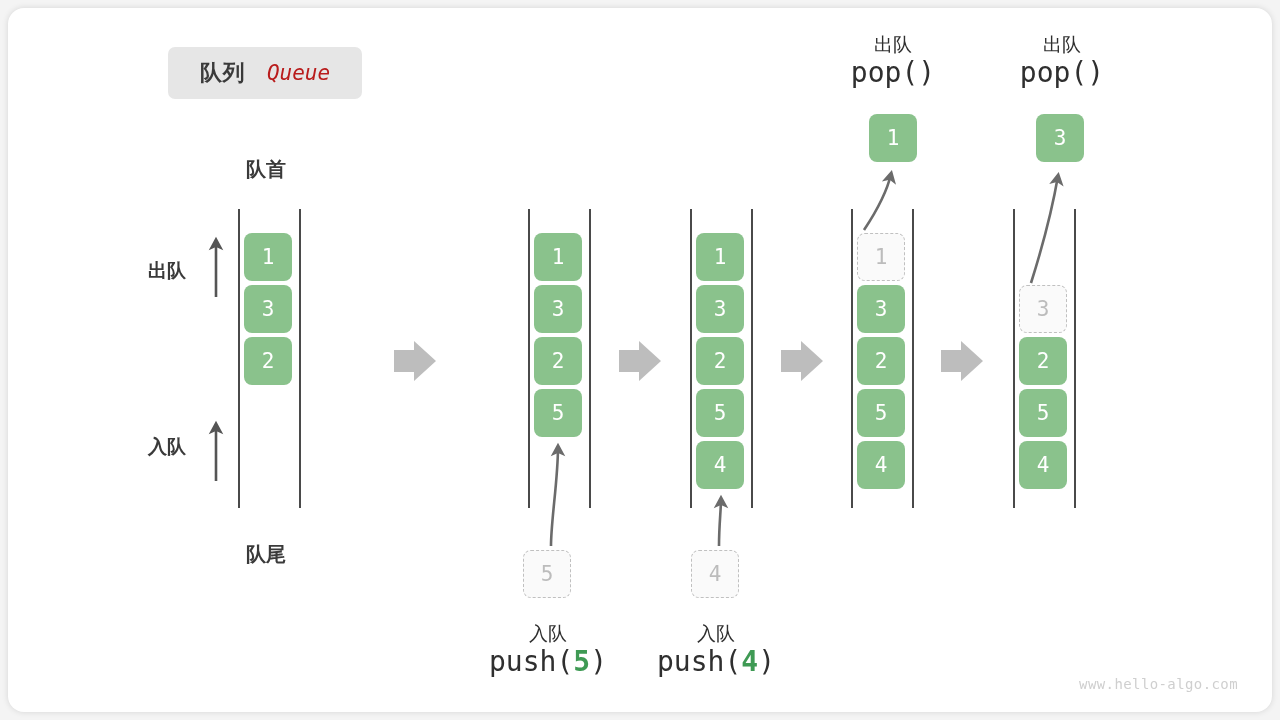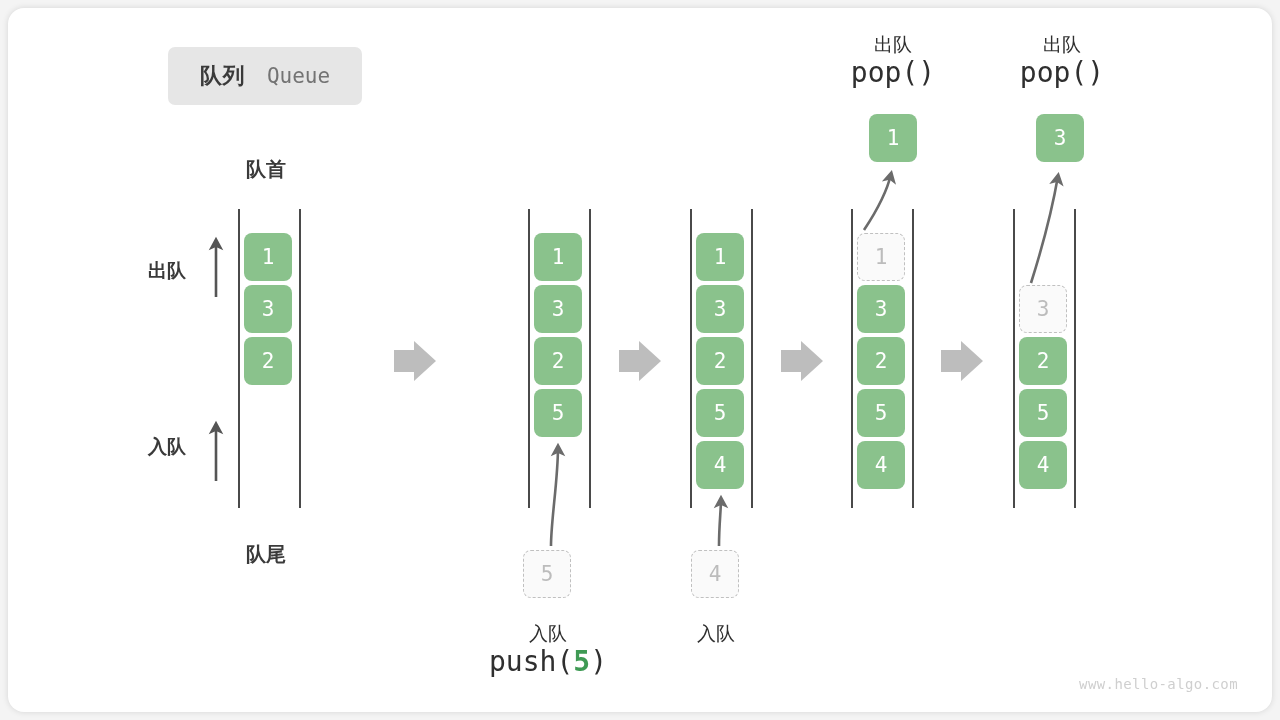--- a/index.html
+++ b/index.html
@@ -32,38 +32,39 @@
     border-radius: 16px;
     box-shadow: 0 0 6px rgba(0,0,0,0.13);
   }
 
   
   .title-badge {
     position: absolute;
     left: 168px;
     top: 47px;
     width: 194px;
-    height: 58px;
+    height: 52px;
     background: #e6e6e6;
     border-radius: 7px;
     display: flex;
     align-items: center;
     justify-content: center;
     gap: 22px;
   }
   .title-cn {
     font-size: 22px;
     font-weight: bold;
     color: #3a3a3a;
     letter-spacing: 0.5px;
   }
   .title-en {
     font-family: "DejaVu Sans Mono", "Liberation Mono", monospace;
     font-size: 21px;
-    color: #737373;
+    color: #b91c1c;
+    font-style: italic;
   }
 
   
   .lbl {
     position: absolute;
     color: #3a3a3a;
     white-space: nowrap;
   }
   .lbl-head, .lbl-tail {
     font-size: 20px;
@@ -191,20 +192,21 @@
   <div class="cell filled" style="left:696px; top:233px;">1</div>
   <div class="cell filled" style="left:696px; top:285px;">3</div>
   <div class="cell filled" style="left:696px; top:337px;">2</div>
   <div class="cell filled" style="left:696px; top:389px;">5</div>
   <div class="cell filled" style="left:696px; top:441px;">4</div>
 
   <div class="cell ghost" style="left:691px; top:550px;">4</div>
 
   <div class="op-label" style="left:611px; top:620px; width:210px;">
     <div class="op-cn">入队</div>
+    <div class="op-code"><span>push(</span><span class="num">4</span><span>)</span></div>
   </div>
 
   <div class="rail" style="left:851px; top:209px; height:299px;"></div>
   <div class="rail" style="left:912px; top:209px; height:299px;"></div>
 
   <div class="cell ghost" style="left:857px; top:233px;">1</div>
   <div class="cell filled" style="left:857px; top:285px;">3</div>
   <div class="cell filled" style="left:857px; top:337px;">2</div>
   <div class="cell filled" style="left:857px; top:389px;">5</div>
   <div class="cell filled" style="left:857px; top:441px;">4</div>

